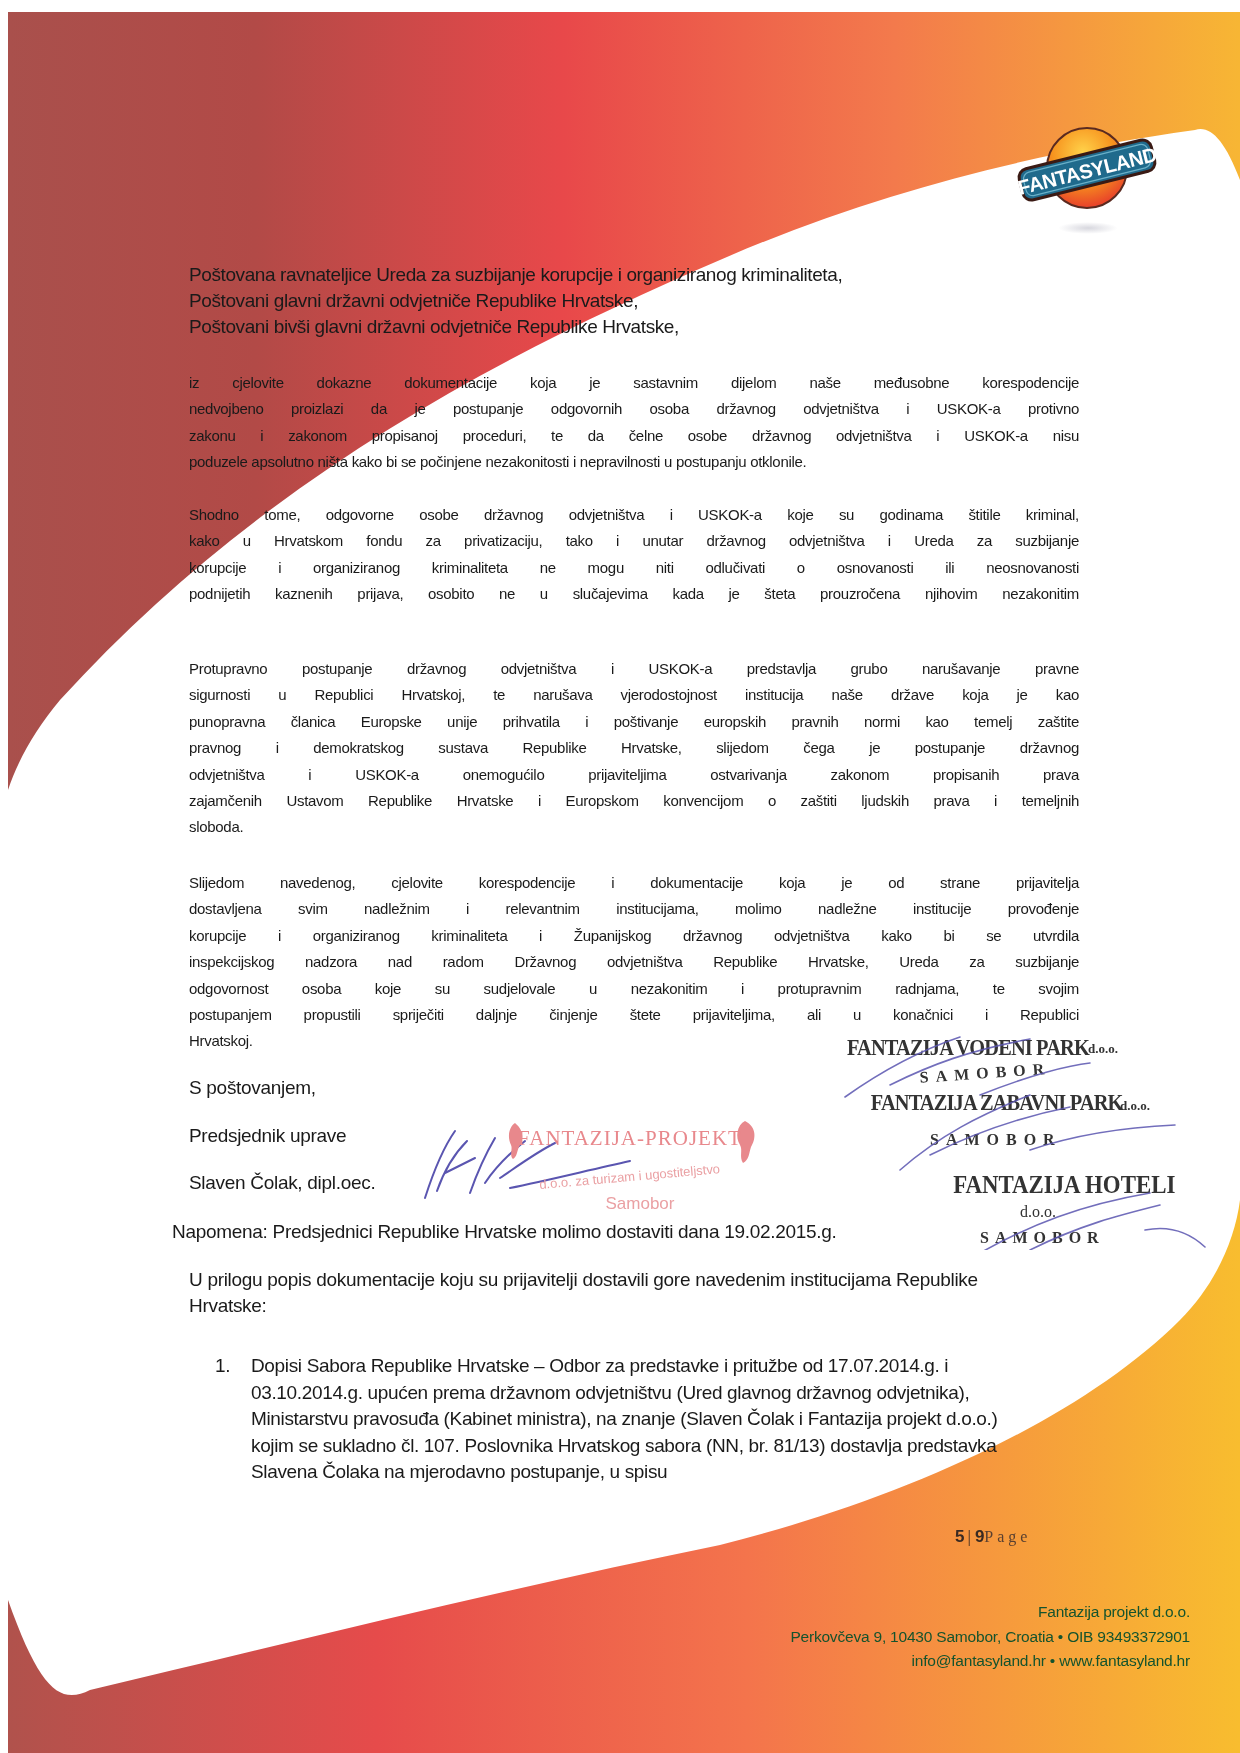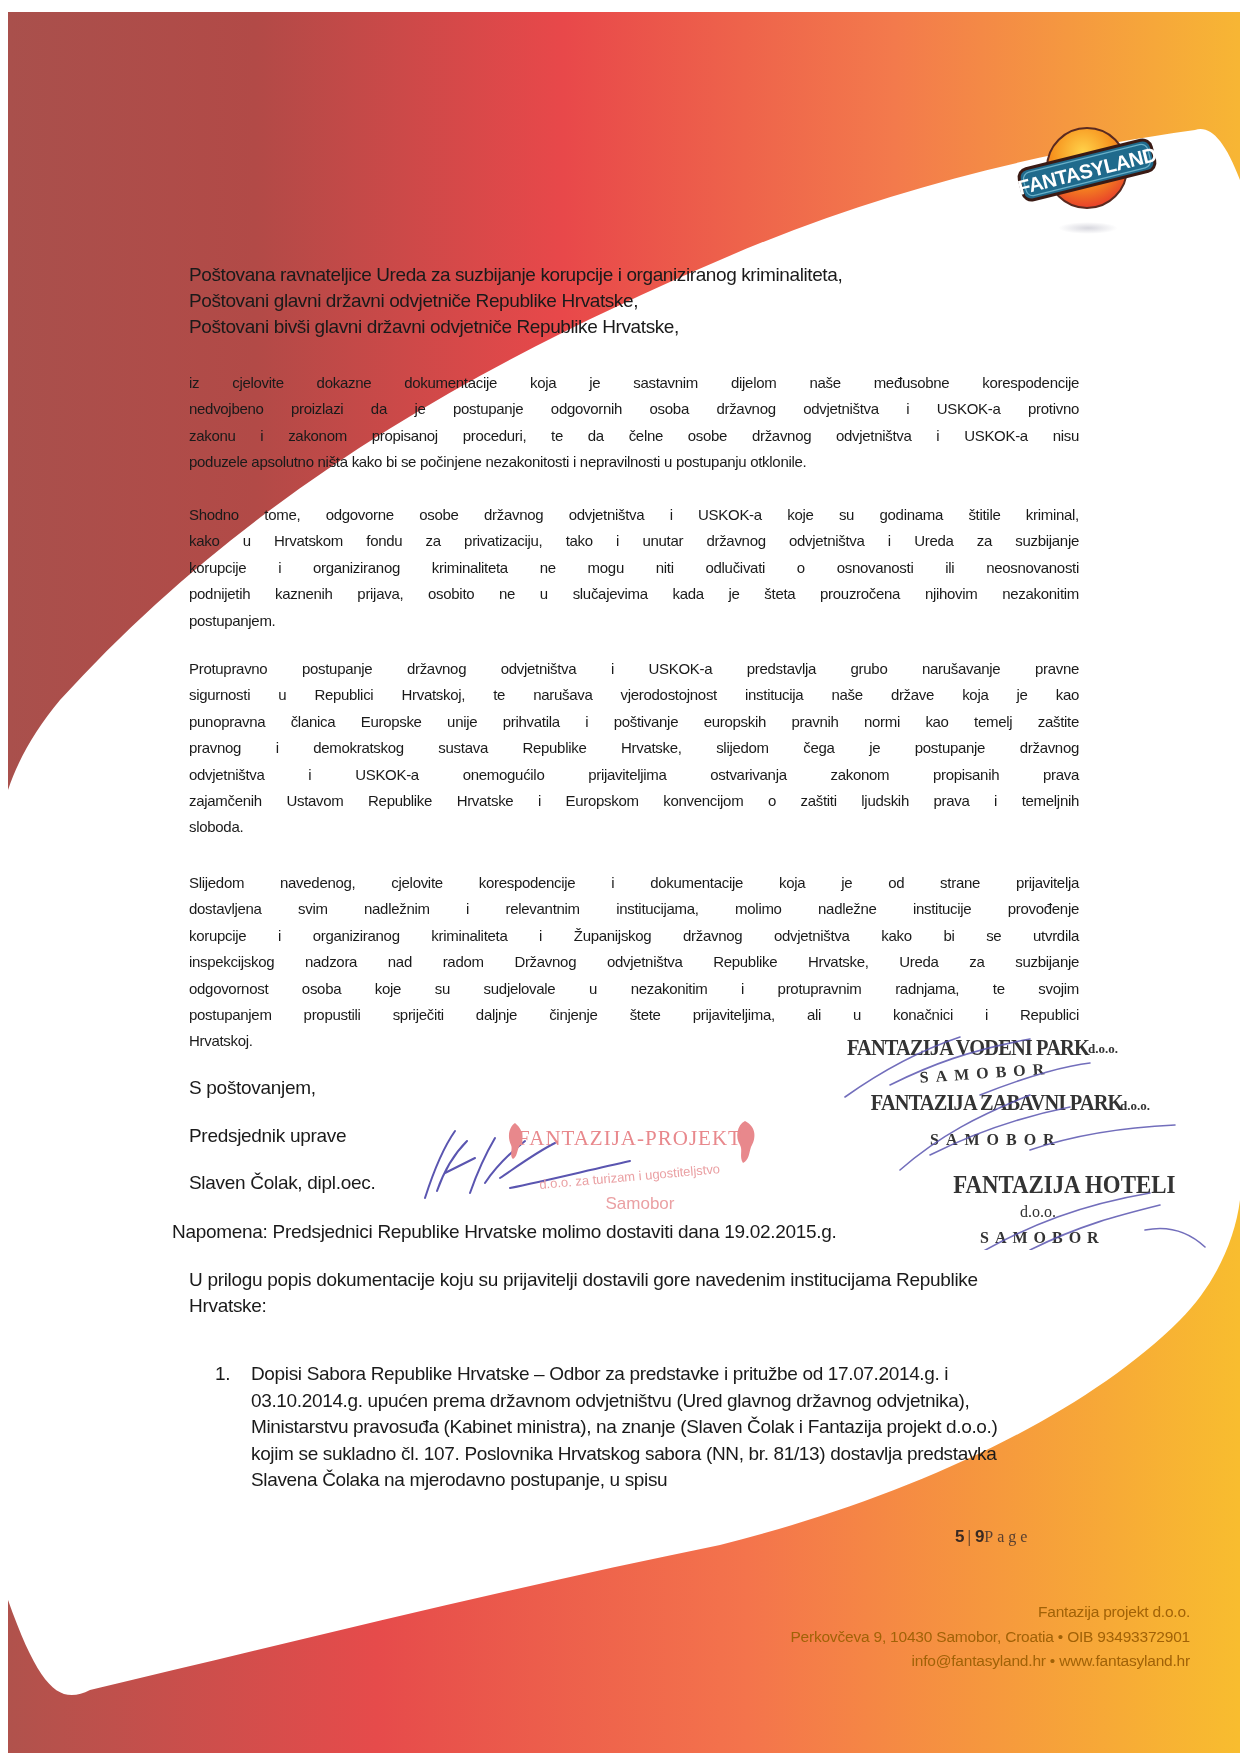--- a/index.html
+++ b/index.html
@@ -26,34 +26,34 @@
 
     .closing { position: absolute; left: 189px; z-index: 3; font-size: 19px; letter-spacing: -0.3px; white-space: nowrap; }
     .c1 { top: 1077px; }
     .c2 { top: 1125px; }
     .c3 { top: 1172px; }
     .note { position: absolute; left: 172px; top: 1221px; z-index: 3; font-size: 19px; letter-spacing: -0.3px; white-space: nowrap; }
     .attach { position: absolute; left: 189px; top: 1267px; width: 880px; z-index: 3; font-size: 19px; line-height: 26px; letter-spacing: -0.3px; }
 
     .list { position: absolute; left: 215px; top: 1353px; width: 860px; z-index: 3; font-size: 19px; line-height: 26.5px; letter-spacing: -0.35px; }
     .list-num { position: absolute; left: 0; top: 0; }
-    .list-body { margin-left: 36px; margin-top: 8px; }
+    .list-body { margin-left: 36px; }
     .list-body .ln { display: block; white-space: nowrap; }
 
     .stamp-proj { position: absolute; left: 415px; top: 1113px; width: 380px; height: 110px; z-index: 4; }
     .stamps-right { position: absolute; left: 830px; top: 1025px; width: 410px; height: 225px; z-index: 4; }
 
     .page-num { position: absolute; left: 955px; top: 1527px; z-index: 3; font-family: "Liberation Serif", serif;
       font-size: 17px; color: #3a2a22; letter-spacing: 1px; }
     .page-num .pn-strong { font-weight: bold; font-family: "Liberation Sans", sans-serif; letter-spacing: 0; }
     .page-num .pn-sep { margin: 0 3px; }
     .page-num .pn-word { font-size: 16px; letter-spacing: 4px; color: #5a4030; }
 
     .footer { position: absolute; right: 50px; top: 1600px; z-index: 3; text-align: right;
-      font-family: "Liberation Sans", sans-serif; font-size: 15.5px; line-height: 24.5px; color: #a16207; letter-spacing: -0.2px; }
+      font-family: "Liberation Sans", sans-serif; font-size: 15.5px; line-height: 24.5px; color: #14532d; letter-spacing: -0.2px; }
   </style>
 </head>
 <body>
 
 <svg class="bg" viewBox="0 0 1240 1753" preserveAspectRatio="none">
   <defs>
     <linearGradient id="topGrad" x1="0" y1="0" x2="1" y2="0">
       <stop offset="0" stop-color="#a9504c"></stop>
       <stop offset="0.2" stop-color="#b24a47"></stop>
       <stop offset="0.45" stop-color="#e8484a"></stop>
@@ -102,21 +102,20 @@
     <span class="ln last">poduzele apsolutno ništa kako bi se počinjene nezakonitosti i nepravilnosti u postupanju otklonile.</span>
   </p>
 </div>
 
 <div class="block p2">
   <p>
     <span class="ln">Shodno tome, odgovorne osobe državnog odvjetništva i USKOK-a koje su godinama štitile kriminal,</span>
     <span class="ln">kako u Hrvatskom fondu za privatizaciju, tako i unutar državnog odvjetništva i Ureda za suzbijanje</span>
     <span class="ln">korupcije i organiziranog kriminaliteta ne mogu niti odlučivati o osnovanosti ili neosnovanosti</span>
     <span class="ln">podnijetih kaznenih prijava, osobito ne u slučajevima kada je šteta prouzročena njihovim nezakonitim</span>
-    <span class="ln last">postupanjem.</span>
   </p>
 </div>
 
 <div class="block p3">
   <p>
     <span class="ln">Protupravno postupanje državnog odvjetništva i USKOK-a predstavlja grubo narušavanje pravne</span>
     <span class="ln">sigurnosti u Republici Hrvatskoj, te narušava vjerodostojnost institucija naše države koja je kao</span>
     <span class="ln">punopravna članica Europske unije prihvatila i poštivanje europskih pravnih normi kao temelj zaštite</span>
     <span class="ln">pravnog i demokratskog sustava Republike Hrvatske, slijedom čega je postupanje državnog</span>
     <span class="ln">odvjetništva i USKOK-a onemogućilo prijaviteljima ostvarivanja zakonom propisanih prava</span>

